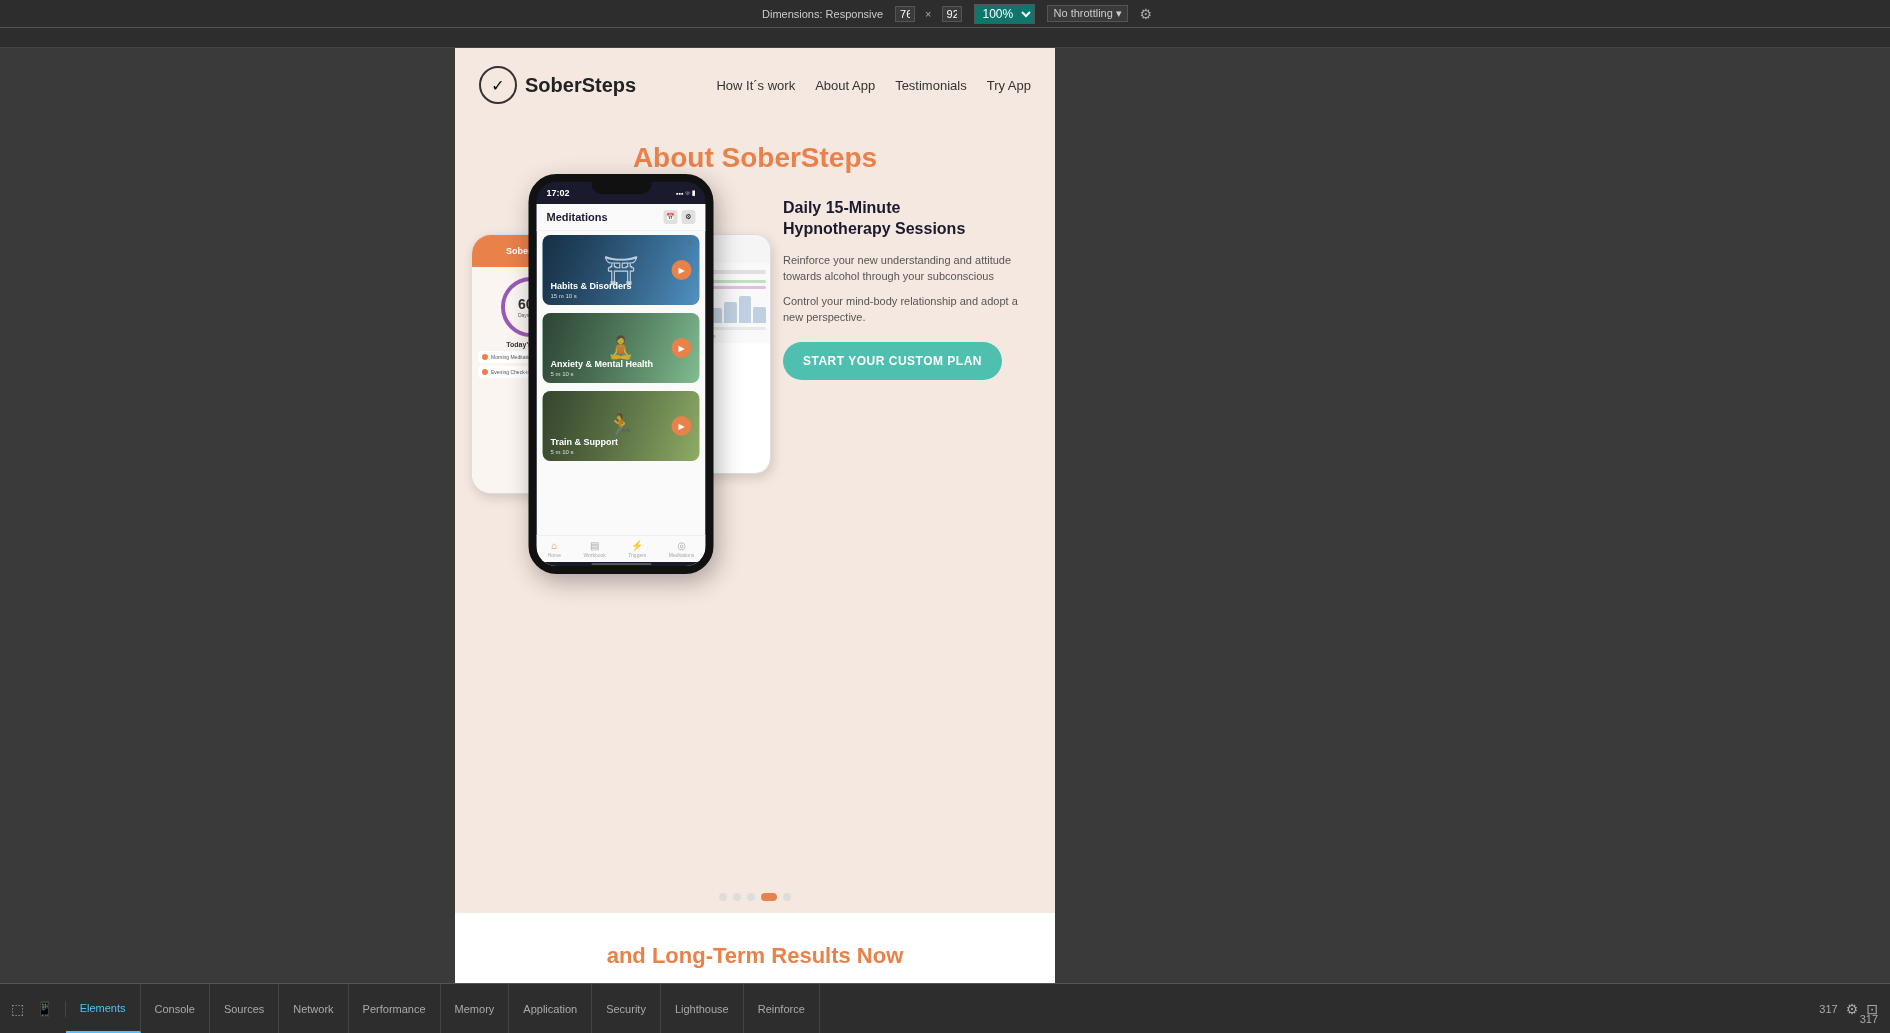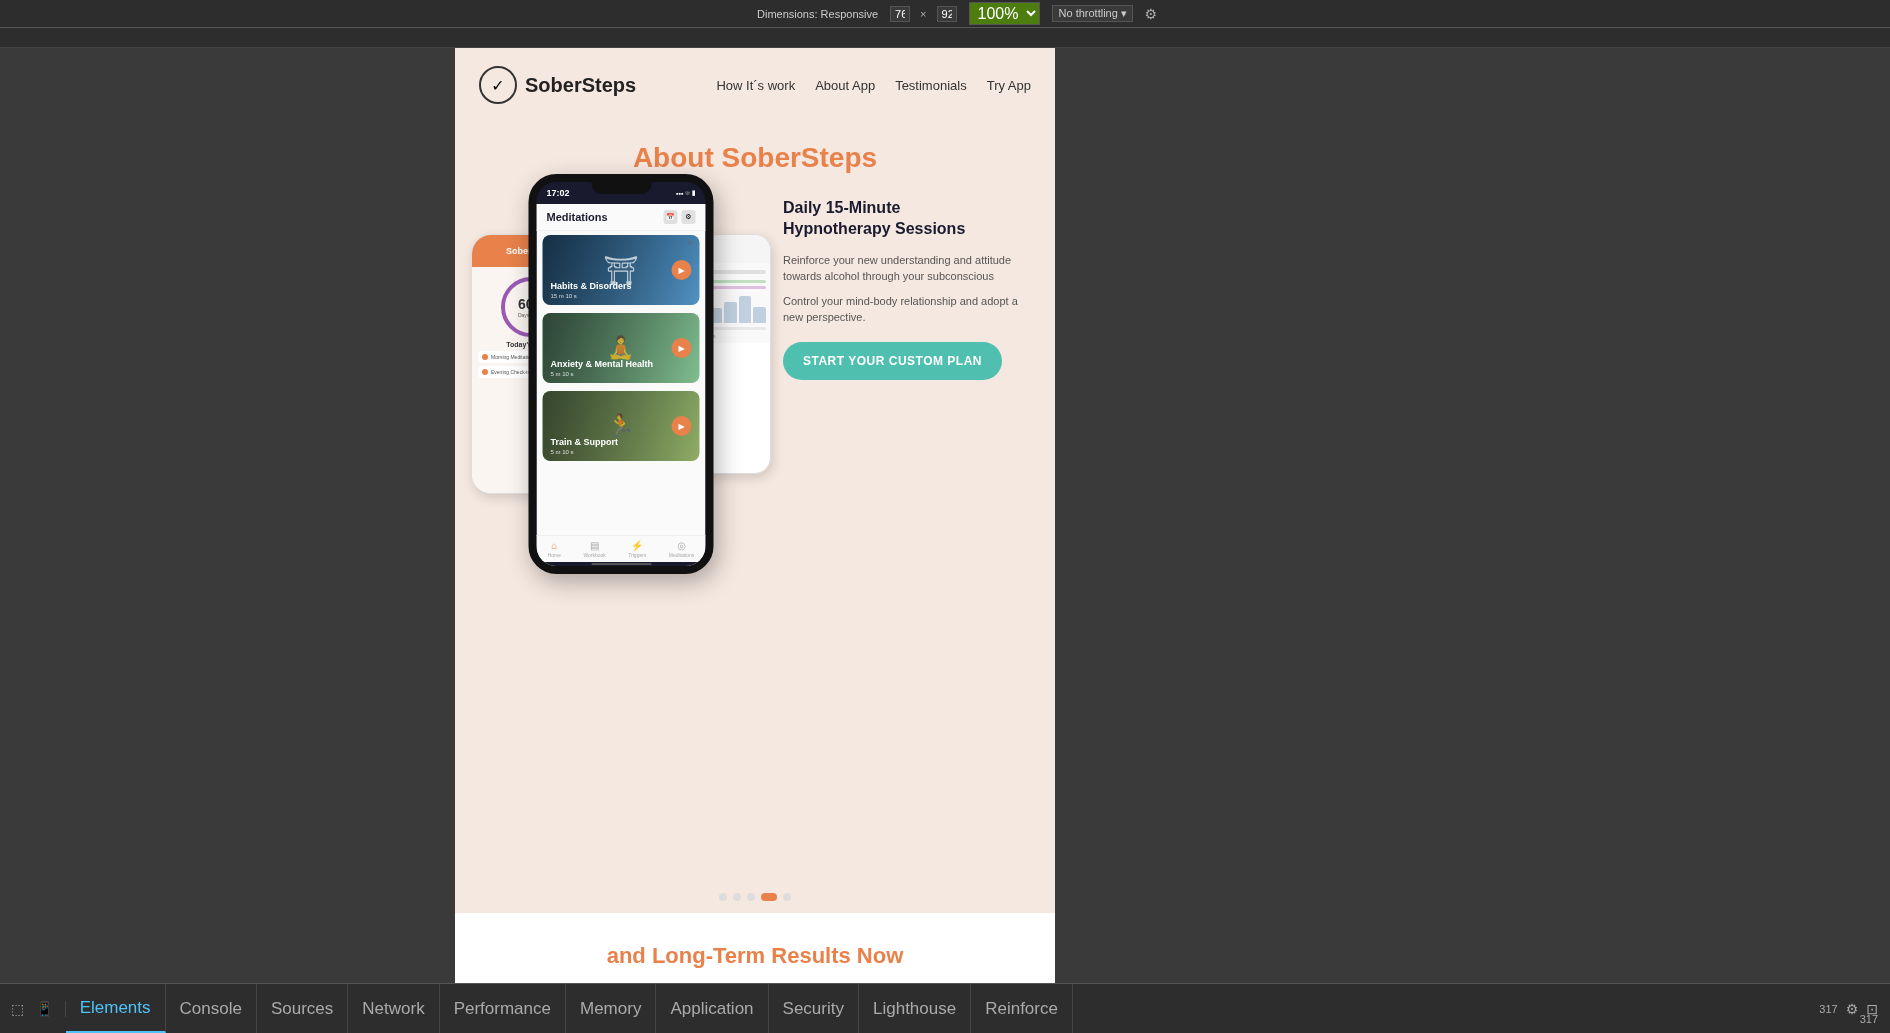--- a/index.html
+++ b/index.html
@@ -32,24 +32,24 @@
       background: #3a3a3a;
       border: 1px solid #555;
       color: #fff;
       font-size: 11px;
       padding: 1px 4px;
       width: 20px;
       text-align: center;
     }
     .dims-x { color: #aaa; font-size: 11px; margin: 0 2px; }
     .dims-pct {
-      background: #4d7c0f;
+      background: #0f766e;
       border: 1px solid #555;
       color: #fff;
-      font-size: 16px;
+      font-size: 12px;
       padding: 1px 4px;
       margin-left: 4px;
     }
     .throttle-btn {
       background: #3a3a3a;
       border: 1px solid #555;
       color: #ccc;
       font-size: 11px;
       padding: 1px 6px;
       margin-left: 4px;
@@ -576,21 +576,21 @@
       align-items: center;
       border-top: 1px solid #555;
       z-index: 1000;
     }
     .devtools-tabs {
       display: flex;
       height: 100%;
     }
     .devtools-tab {
       padding: 0 14px;
-      font-size: 17px;
+      font-size: 11px;
       color: #aaa;
       display: flex;
       align-items: center;
       cursor: pointer;
       border-right: 1px solid #444;
       white-space: nowrap;
     }
     .devtools-tab.active {
       color: #4fc3f7;
       border-bottom: 2px solid #4fc3f7;

